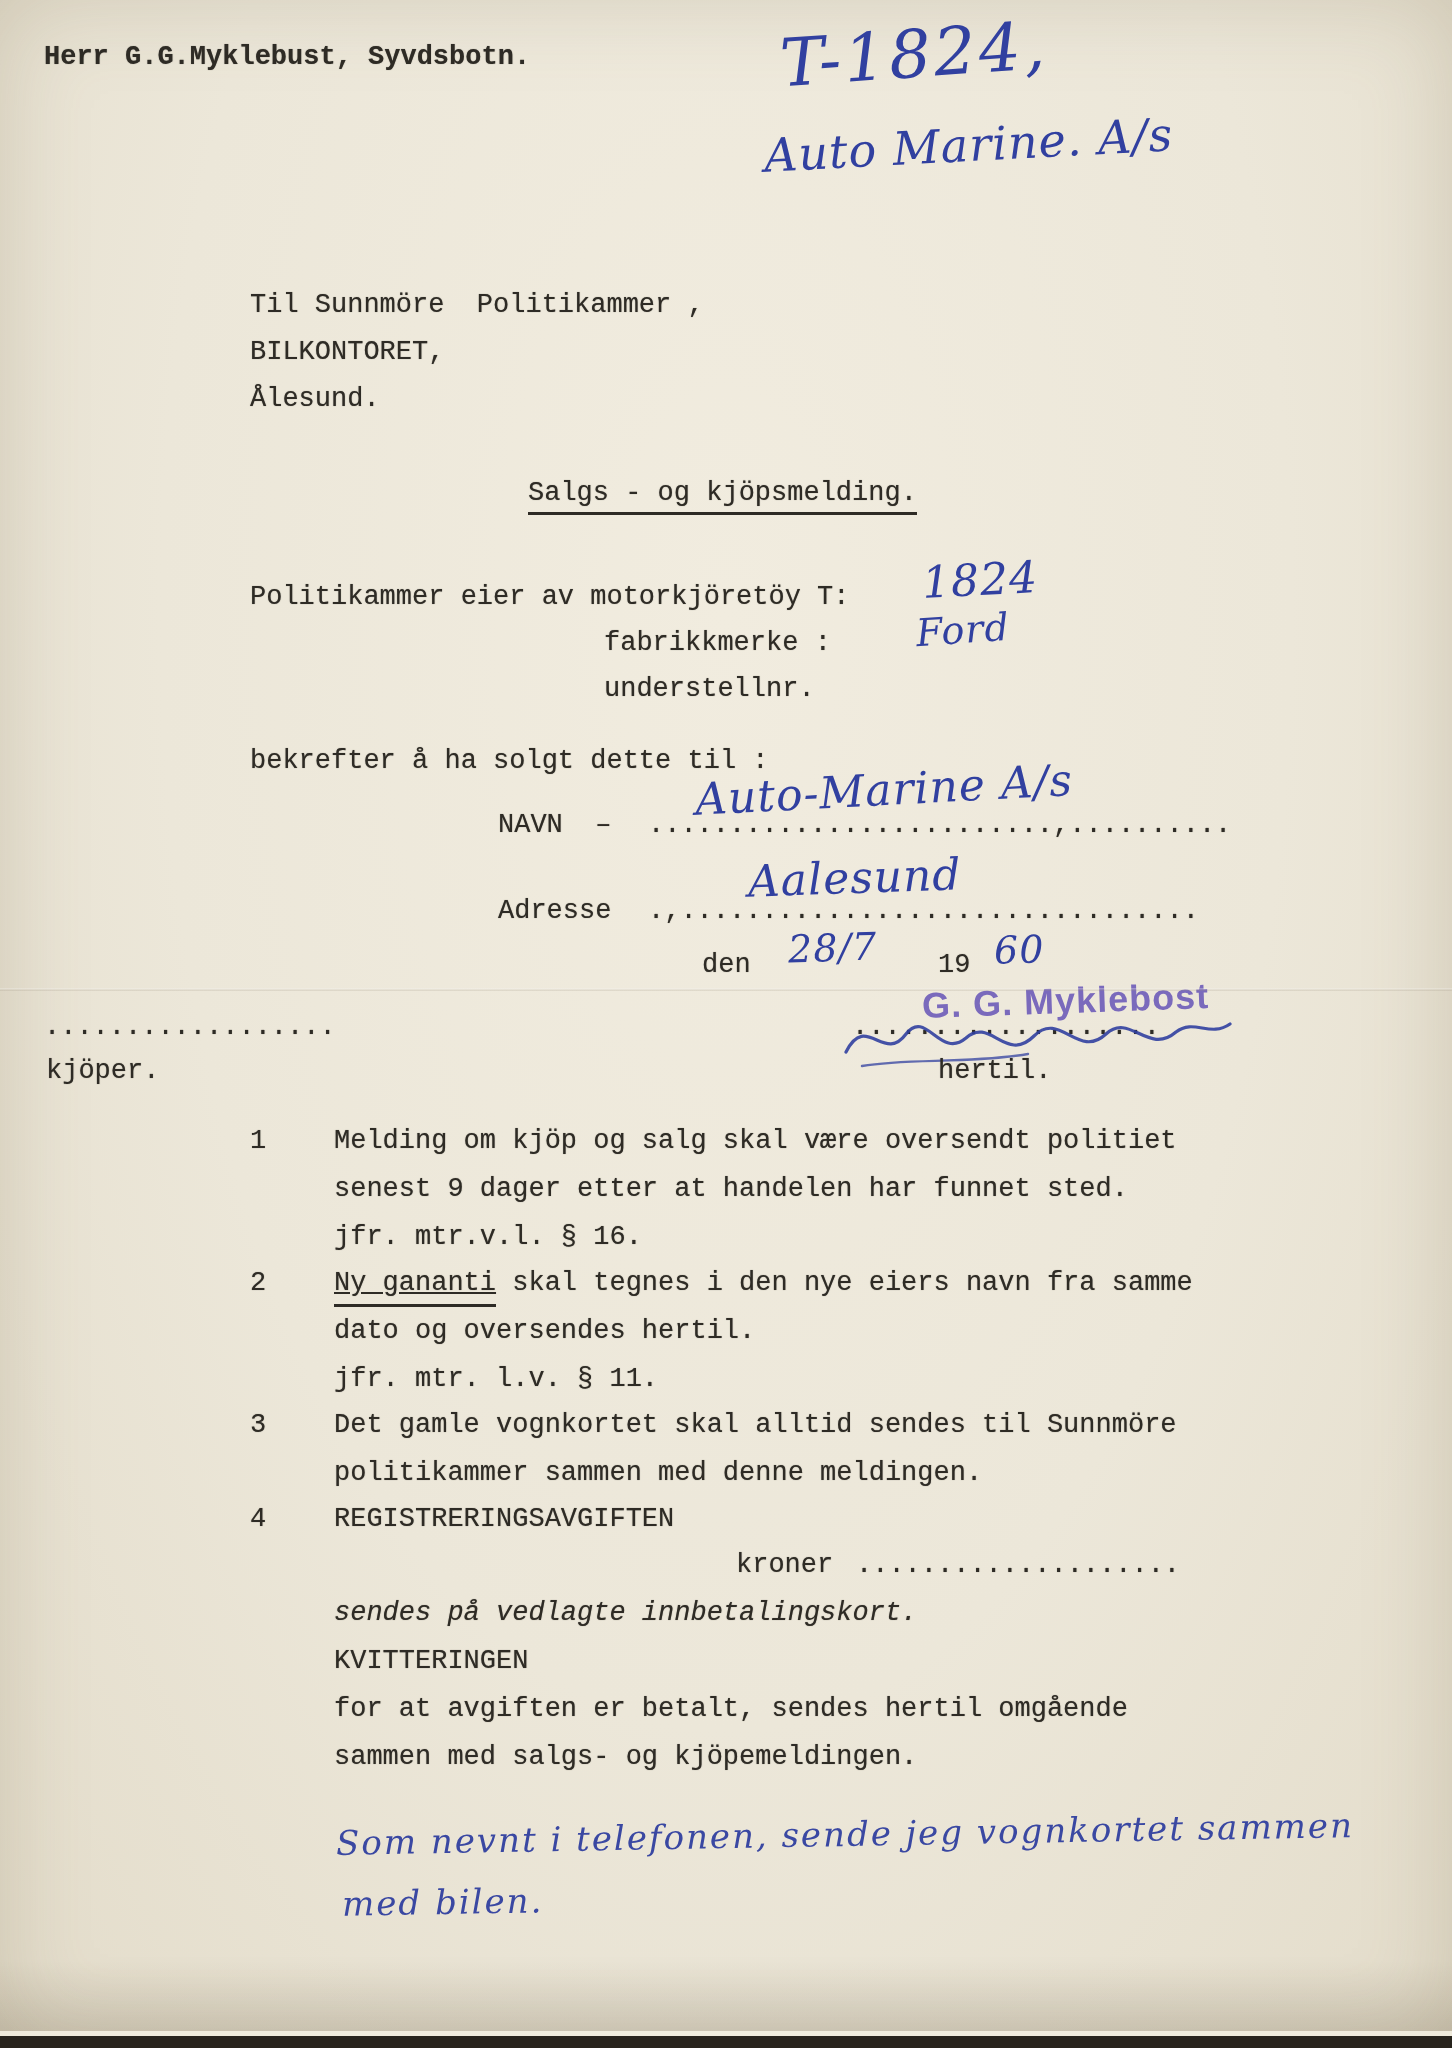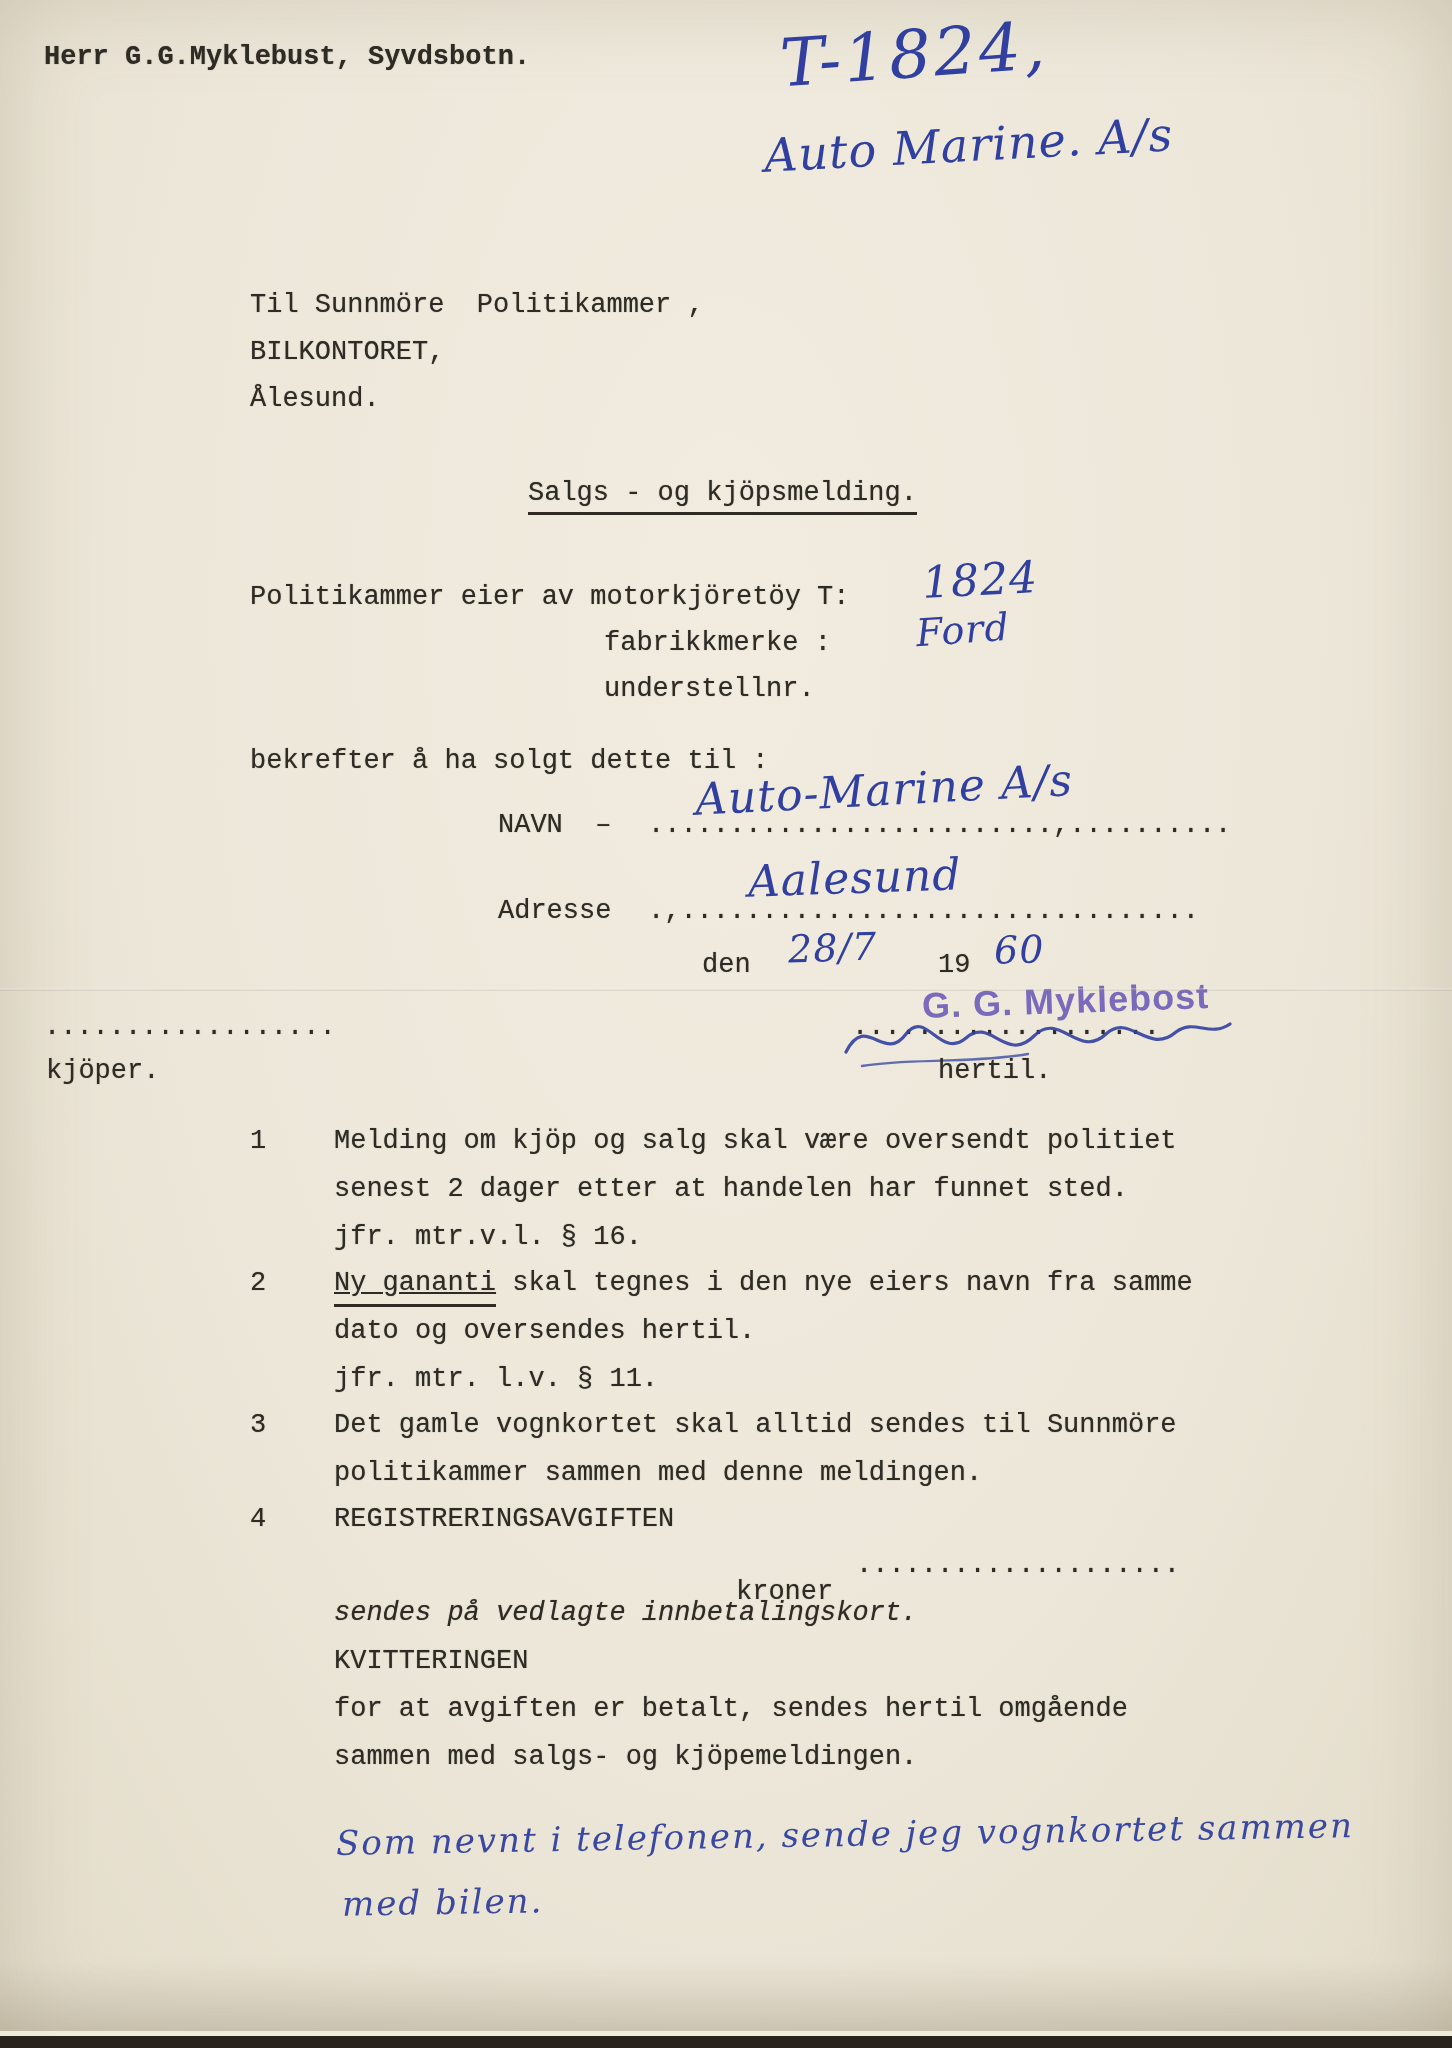--- a/index.html
+++ b/index.html
@@ -93,35 +93,35 @@
   <div class="stamp" style="left:922px;top:980px;transform:rotate(-2deg);">G. G. Myklebost</div>
   <svg class="sig" style="left:838px;top:994px;" width="400" height="90" viewBox="0 0 400 90">
     <path d="M8,58 C28,18 46,70 68,40 C88,14 102,66 128,44 C152,22 168,70 196,42 C222,16 240,66 268,40 C292,18 310,62 338,38 C356,24 372,44 392,30" fill="none" stroke="#3140a0" stroke-width="3.2" stroke-linecap="round" opacity="0.9"></path>
     <path d="M24,72 C70,64 130,70 190,60" fill="none" stroke="#3140a0" stroke-width="2.4" stroke-linecap="round" opacity="0.75"></path>
   </svg>
   <div class="tw" style="left:46px;top:1056px;">kjöper.</div>
   <div class="tw" style="left:938px;top:1056px;">hertil.</div>
 
   <div class="tw" style="left:250px;top:1126px;">1</div>
   <div class="tw" style="left:334px;top:1126px;">Melding om kjöp og salg skal være oversendt politiet</div>
-  <div class="tw" style="left:334px;top:1174px;">senest 2 dager etter at handelen har funnet sted.</div>
+  <div class="tw" style="left:334px;top:1174px;">senest 9 dager etter at handelen har funnet sted.</div>
   <div class="tw" style="left:334px;top:1222px;">jfr. mtr.v.l. § 16.</div>
 
   <div class="tw" style="left:250px;top:1268px;">2</div>
   <div class="tw" style="left:334px;top:1268px;"><span class="u-inline">Ny gananti</span><span> skal tegnes i den nye eiers navn fra samme</span></div>
   <div class="tw" style="left:334px;top:1316px;">dato og oversendes hertil.</div>
   <div class="tw" style="left:334px;top:1364px;">jfr. mtr. l.v. § 11.</div>
 
   <div class="tw" style="left:250px;top:1410px;">3</div>
   <div class="tw" style="left:334px;top:1410px;">Det gamle vognkortet skal alltid sendes til Sunnmöre</div>
   <div class="tw" style="left:334px;top:1458px;">politikammer sammen med denne meldingen.</div>
 
   <div class="tw" style="left:250px;top:1504px;">4</div>
   <div class="tw" style="left:334px;top:1504px;">REGISTRERINGSAVGIFTEN</div>
-  <div class="tw" style="left:736px;top:1550px;margin-top:27px;">kroner</div>
+  <div class="tw" style="left:736px;top:1550px;">kroner</div>
   <div class="tw" style="left:856px;top:1550px;">....................</div>
   <div class="tw" style="left:334px;top:1598px;font-style:italic;">sendes på vedlagte innbetalingskort.</div>
   <div class="tw" style="left:334px;top:1646px;">KVITTERINGEN</div>
   <div class="tw" style="left:334px;top:1742px;">sammen med salgs- og kjöpemeldingen.</div>
   <div class="tw" style="left:334px;top:1694px;">for at avgiften er betalt, sendes hertil omgående</div>
 
   <div class="hw hw-note" style="left:336px;top:1814px;transform:rotate(-1deg);">Som nevnt i telefonen, sende jeg vognkortet sammen</div>
   <div class="hw hw-note" style="left:342px;top:1882px;transform:rotate(-1deg);">med bilen.</div>
 
   <div class="crease" style="top:988px;"></div>

